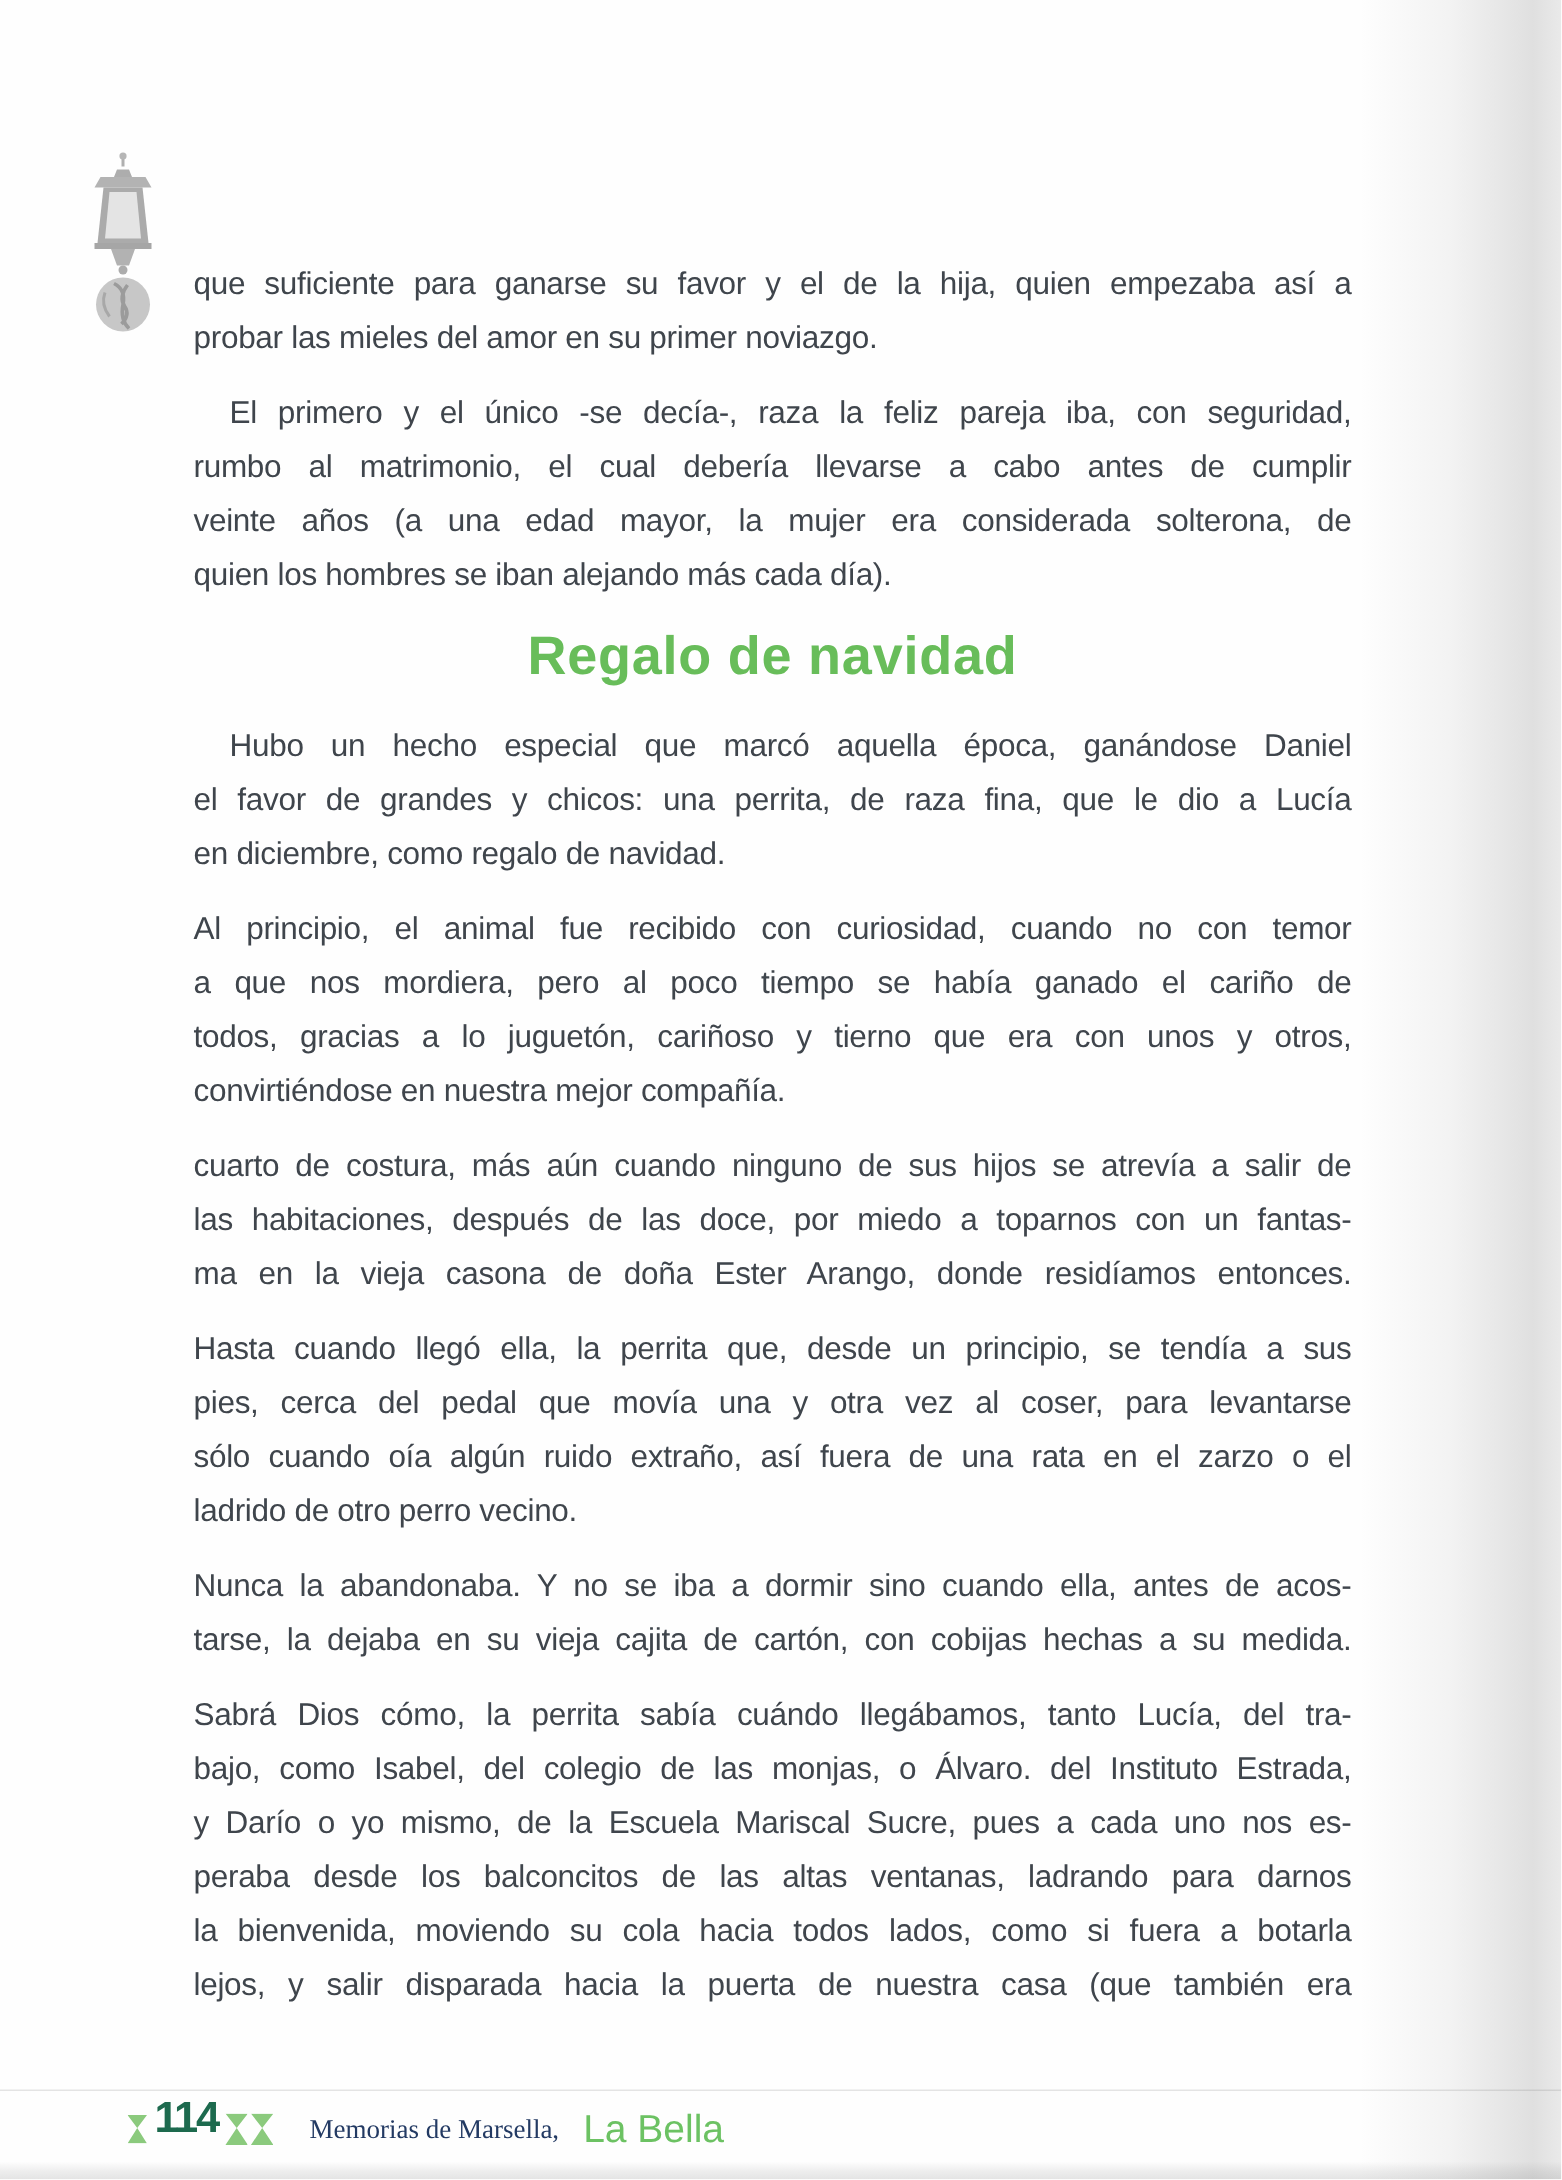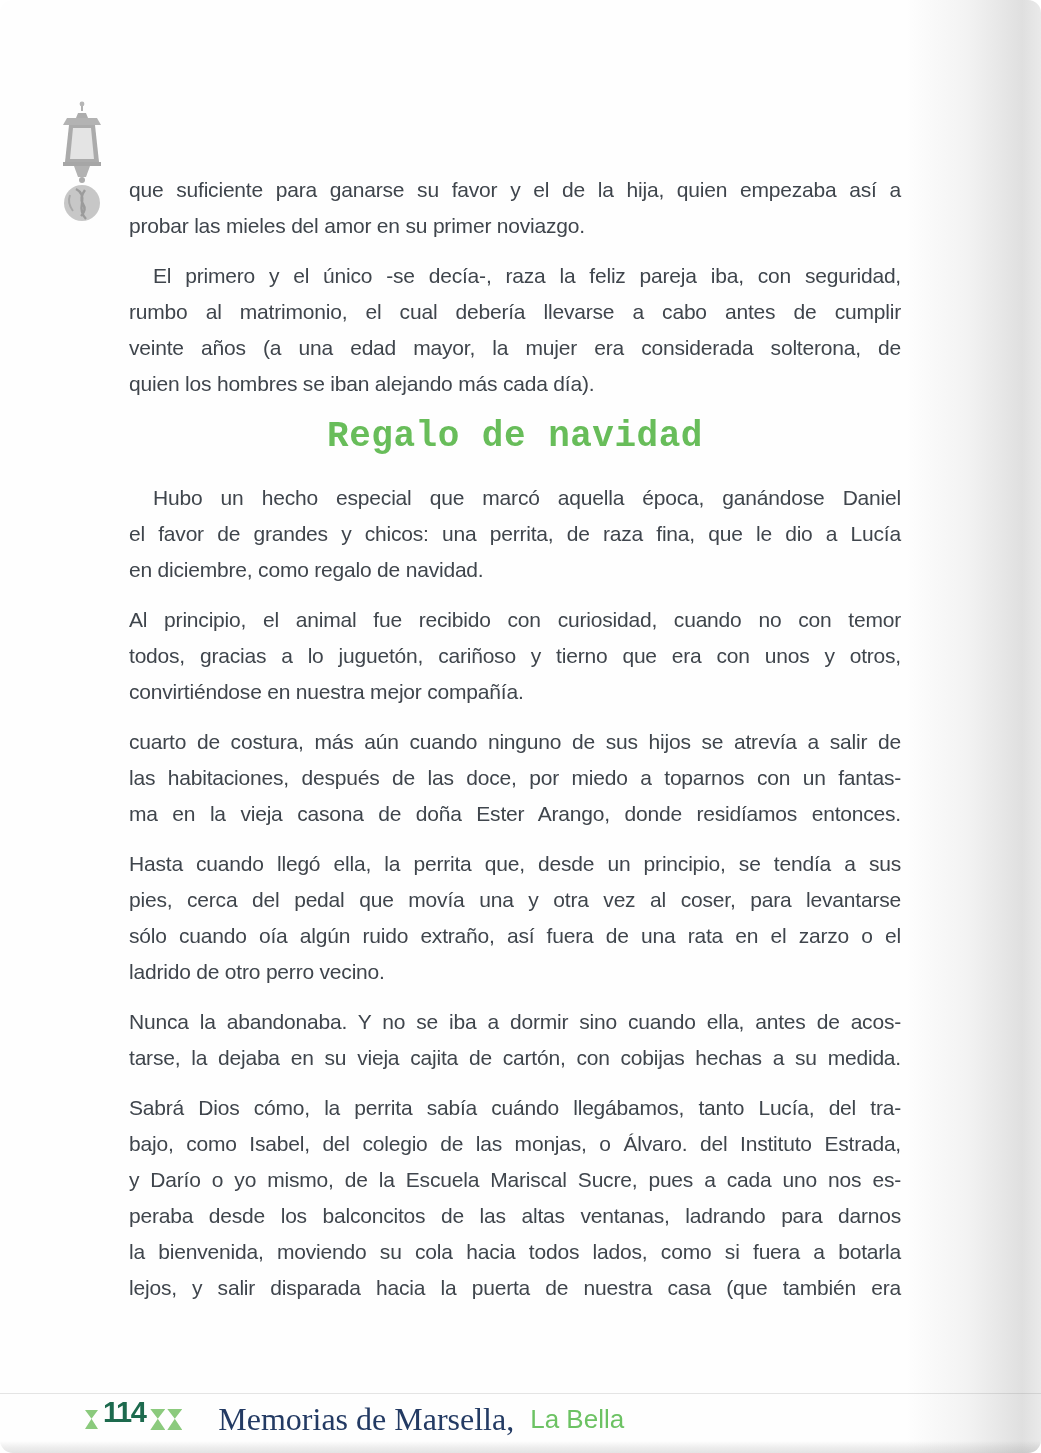--- a/index.html
+++ b/index.html
@@ -3,21 +3,20 @@
 <meta charset="utf-8">
 <style>
   html,body{margin:0;padding:0;}
   body{background:#ffffff;}
   .page{
     position:relative;
     width:1041px;height:1453px;
     background:#fefefe;
     overflow:hidden;
     font-family:"Liberation Sans", sans-serif;
-    border-radius:13px;
   }
   
   .edge-right{
     position:absolute;top:0;right:0;width:135px;height:100%;
     background:linear-gradient(to right, rgba(110,110,110,0) 0%, rgba(110,110,110,0.08) 45%, rgba(110,110,110,0.21) 86%, rgba(110,110,110,0.14) 100%);
     pointer-events:none;z-index:5;
   }
   .edge-bottom{
     position:absolute;left:0;bottom:0;width:100%;height:12px;
     background:linear-gradient(to bottom, rgba(90,90,90,0) 0%, rgba(90,90,90,0.10) 55%, rgba(90,90,90,0.16) 100%);
@@ -31,21 +30,21 @@
     color:#3f454c;
     font-size:21px;line-height:36px;letter-spacing:-0.2px;
   }
   .para{margin:0 0 14px 0;}
   .ln{text-align:justify;text-align-last:justify;}
   .ln.end{text-align-last:left;}
   .ln.ind{padding-left:24px;}
   .heading{
     margin:12px 0 22px 0;
     text-align:center;
-    font-family:Liberation Mono, monospace;
+    font-family:Liberation Sans, sans-serif;
     font-weight:700;
     font-size:36px;line-height:42px;
     letter-spacing:0.5px;
   }
   
   .footer{
     position:absolute;left:0;top:1393px;width:100%;height:52px;
     border-top:1px solid #e4e4e4;
     display:flex;align-items:center;
     box-sizing:border-box;
@@ -56,23 +55,23 @@
       clip-path:polygon(0 0,100% 0,50% 46%,100% 100%,0 100%,50% 46%);}
   .hg.sm{width:13px;height:19px;margin-right:4px;}
   .hg.lg{width:15px;height:21px;}
   .hg.lg + .hg.lg{margin-left:2px;}
   .pagenum{
     font-weight:700;font-size:29px;letter-spacing:-1.5px;
     font-stretch:condensed;
     margin:0 5px 14px 1px;
   }
   .book-title{
-    margin-left:36px;
+    margin-left:24px;
     font-family:"Liberation Serif", serif;
-    font-size:32px;
+    font-size:18px;
   }
   .book-subtitle{
     font-family:Liberation Sans, sans-serif;
     font-size:26px;
     margin-left:16px;
   }
 </style>
 </head>
 <body>
 
@@ -112,20 +111,21 @@
     <h2 class="heading" style="color:#68bd5a;">Regalo de navidad</h2>
 
     <div class="para">
       <div class="ln ind">Hubo un hecho especial que marcó aquella época, ganándose Daniel</div>
       <div class="ln">el favor de grandes y chicos: una perrita, de raza fina, que le dio a Lucía</div>
       <div class="ln end">en diciembre, como regalo de navidad.</div>
     </div>
 
     <div class="para">
       <div class="ln">Al principio, el animal fue recibido con curiosidad, cuando no con temor</div>
+      <div class="ln">a que nos mordiera, pero al poco tiempo se había ganado el cariño de</div>
       <div class="ln">todos, gracias a lo juguetón, cariñoso y tierno que era con unos y otros,</div>
       <div class="ln end">convirtiéndose en nuestra mejor compañía.</div>
     </div>
 
     <div class="para">
       <div class="ln">cuarto de costura, más aún cuando ninguno de sus hijos se atrevía a salir de</div>
       <div class="ln">las habitaciones, después de las doce, por miedo a toparnos con un fantas-</div>
       <div class="ln">ma en la vieja casona de doña Ester Arango, donde residíamos entonces.</div>
     </div>
 

